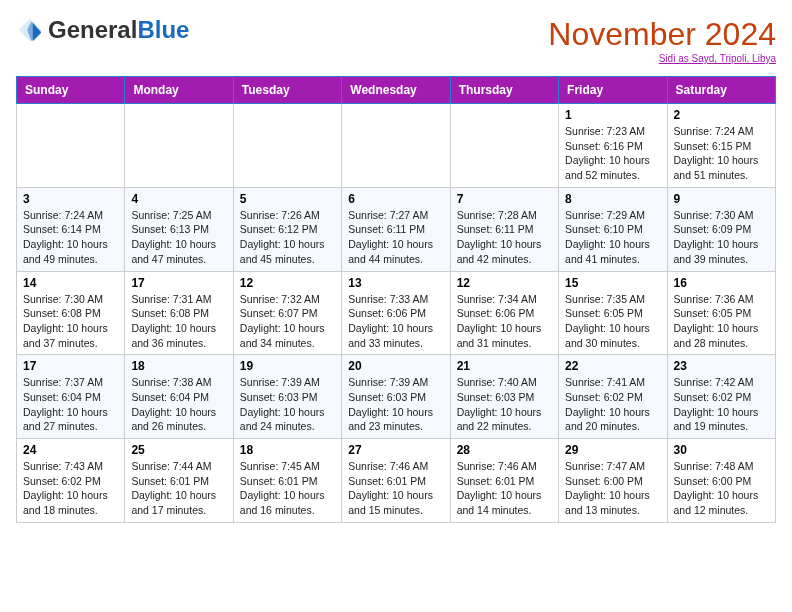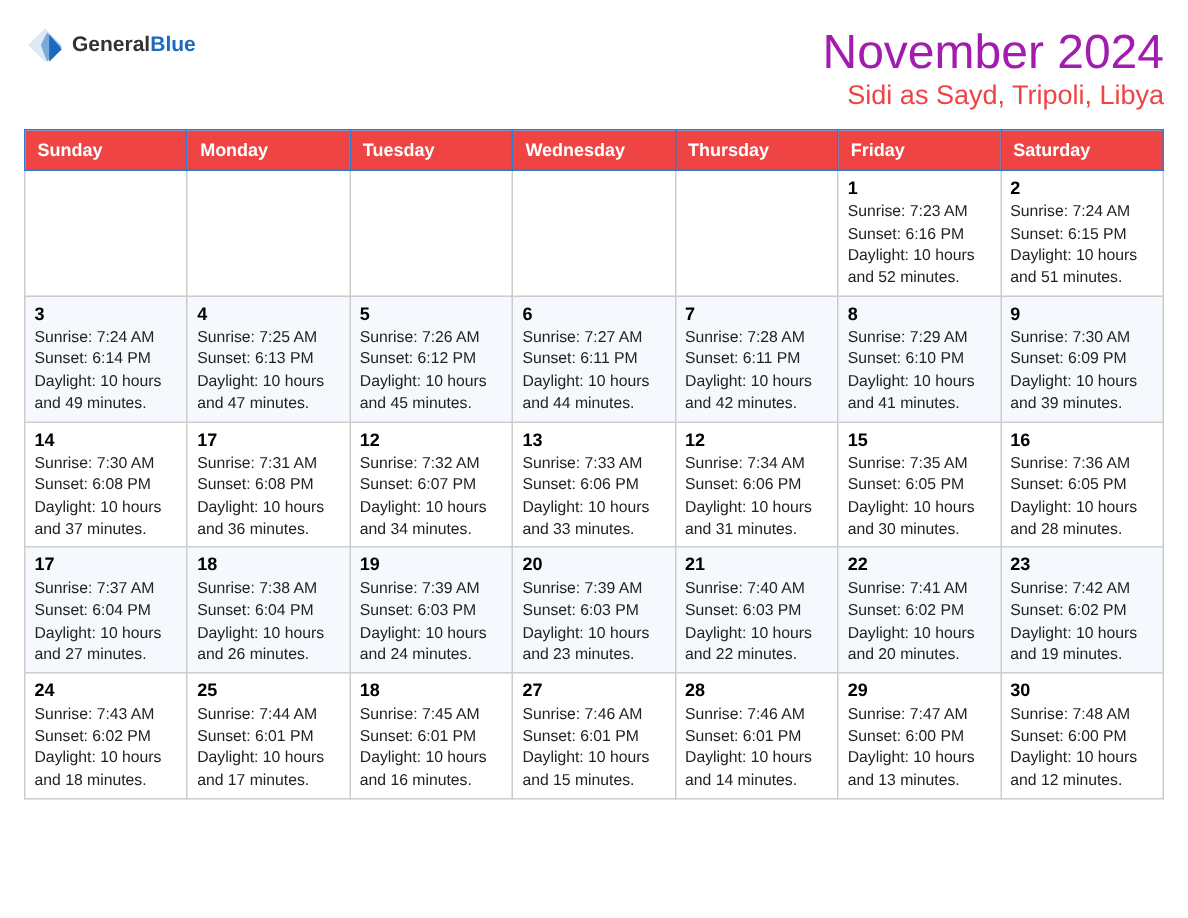--- a/index.html
+++ b/index.html
@@ -15,49 +15,50 @@
       align-items: flex-start;
       justify-content: space-between;
       margin-bottom: 12px;
     }
     .logo {
       display: flex;
       align-items: center;
       gap: 4px;
     }
     .logo-text {
-      font-size: 14px;
+      font-size: 24px;
       font-weight: bold;
       line-height: 1.1;
     }
     .logo-general { color: #333; }
     .logo-blue { color: #1a6bbf; }
     .logo-icon {
       width: 28px;
       height: 28px;
     }
     .title-block {
       text-align: right;
     }
     .month-title {
       font-size: 32px;
       font-weight: normal;
+      color: #c2410c;
+    }
+    .location {
+      font-size: 10px;
       color: #a21caf;
-    }
-    .location {
-      font-size: 18px;
-      color: #ef4444;
+      text-decoration: underline;
     }
     .calendar {
       width: 100%;
       border-collapse: collapse;
       font-size: 11px;
     }
     .calendar thead tr th {
-      background-color: #ef4444;
+      background-color: #a21caf;
       color: #fff;
       text-align: left;
       padding: 6px 8px;
       font-size: 12px;
       border: 1px solid #2b7cd3;
     }
     .calendar tbody tr td {
       border: 1px solid #ccc;
       vertical-align: top;
       padding: 4px 6px;

